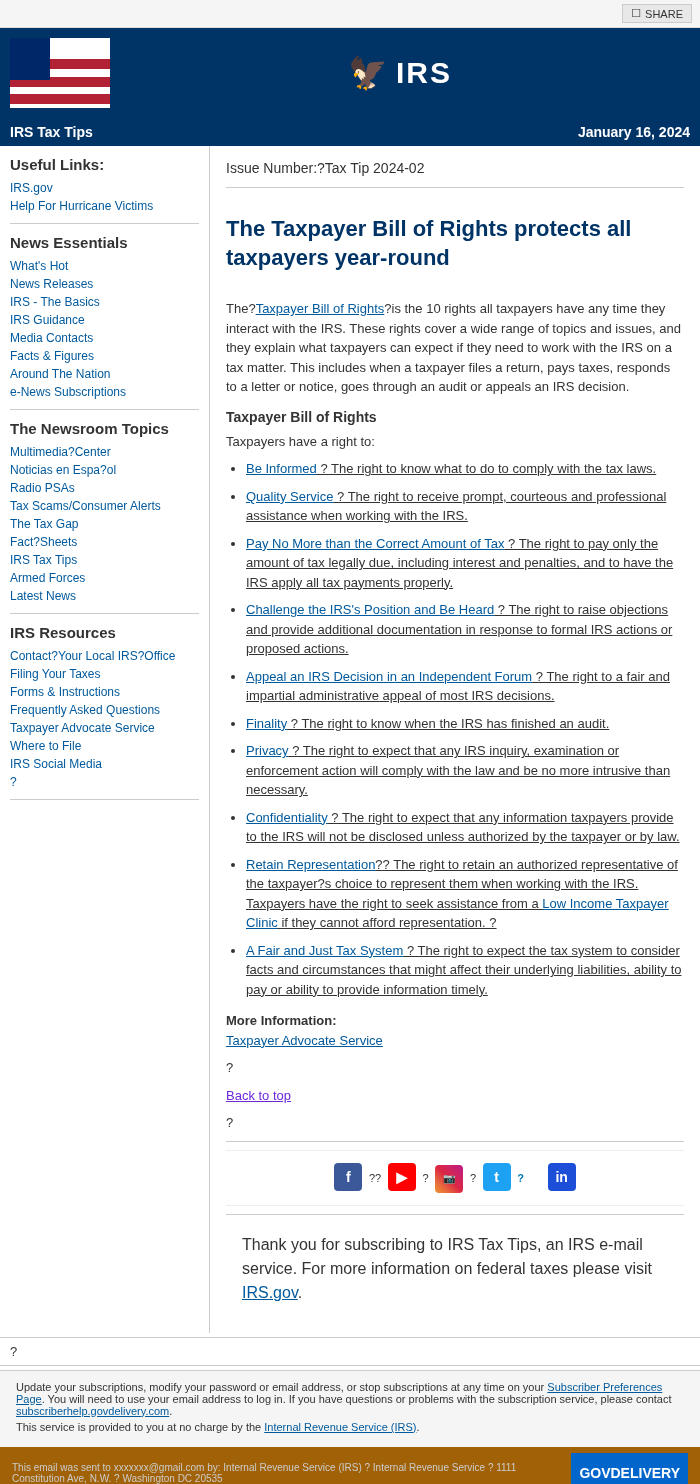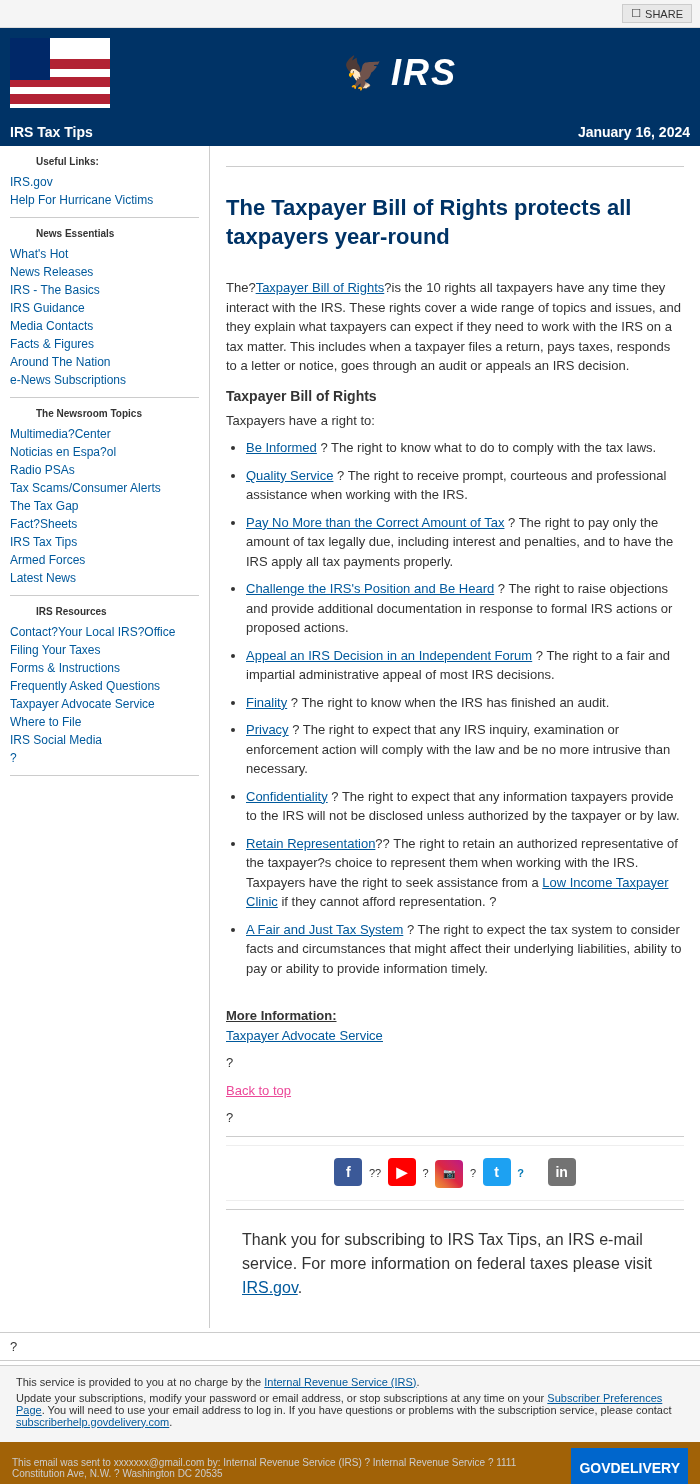--- a/index.html
+++ b/index.html
@@ -17,47 +17,47 @@
     .irs-logo { color: white; font-size: 32px; font-weight: bold; display: flex; align-items: center; justify-content: center; gap: 8px; }
 
     
     .title-bar { background: #003366; color: white; display: flex; justify-content: space-between; align-items: center; padding: 6px 10px; font-size: 14px; font-weight: bold; }
 
     
     .main-layout { display: flex; }
 
     
     .sidebar { width: 210px; flex-shrink: 0; border-right: 1px solid #ccc; padding: 10px; font-size: 12px; }
-    .sidebar h3 { font-size: 10px; color: #333; margin-bottom: 6px; margin-top: 10px; margin-left: 26px; }
+    .sidebar h3 { font-size: 15px; color: #333; margin-bottom: 6px; margin-top: 10px; }
     .sidebar h3:first-child { margin-top: 0; }
     .sidebar a { display: block; color: #00599c; text-decoration: none; padding: 2px 0; }
     .sidebar hr { border: none; border-top: 1px solid #ccc; margin: 8px 0; }
 
     
     .content { flex: 1; padding: 12px 16px; font-size: 13px; line-height: 1.5; }
     .issue-number { font-size: 14px; color: #333; margin-bottom: 4px; }
     .content hr { border: none; border-top: 1px solid #ccc; margin: 8px 0; }
     .content h1 { font-size: 22px; color: #003366; margin: 27px 0; font-weight: bold; line-height: 1.3; }
     .content h2 { font-size: 14px; color: #333; margin: 10px 0 4px; font-weight: bold; }
     .content p { margin-bottom: 8px; }
     .content ul { margin-left: 20px; margin-bottom: 8px; }
-    .content ul li { margin-bottom: 8px; }
+    .content ul li { margin-bottom: 8px; text-decoration: underline; }
     .content a { color: #00599c; }
-    .more-info { margin-top: 28px; text-decoration: underline; }
+    .more-info { margin-top: 12px; }
     .more-info strong { font-size: 13px; }
-    .back-to-top a { color: #ec4899; text-align: center; }
+    .back-to-top a { color: #6d28d9; text-align: center; }
 
     
     .social-bar { text-align: center; padding: 12px; border-top: 1px solid #eee; border-bottom: 1px solid #eee; }
     .social-icon { display: inline-block; width: 28px; height: 28px; border-radius: 4px; margin: 0 3px; line-height: 28px; text-align: center; font-size: 14px; font-weight: bold; color: white; }
     .fb { background: #3b5998; }
     .yt { background: #ff0000; }
     .ig { background: linear-gradient(45deg, #f09433, #e6683c, #dc2743, #cc2366, #bc1888); }
     .tw { background: #1da1f2; }
-    .li { background: #737373; margin-left: 20px; }
+    .li { background: #1d4ed8; margin-left: 20px; }
 
     
     .footer-content { padding: 10px 16px; font-size: 16px; color: #333; }
     .footer-content p { margin-bottom: 6px; }
 
     
     .bottom-separator { border-top: 1px solid #ccc; margin: 4px 0; }
     .question-mark { padding: 2px 10px; font-size: 13px; }
 
     
@@ -78,21 +78,21 @@
     <span>☐</span>
     <span>SHARE</span>
   </button>
 </div>
 
 <div class="header">
   <div class="header-flag"></div>
   <div class="header-logo">
     <div class="irs-logo">
       <span>🦅</span>
-      <span style="font-size:36px; letter-spacing:2px;font-style:italic;">IRS</span>
+      <span style="font-size:30px; letter-spacing:2px;">IRS</span>
     </div>
   </div>
 </div>
 
 <div class="title-bar">
   <span>IRS Tax Tips</span>
   <span>January 16, 2024</span>
 </div>
 
 <div class="main-layout">
@@ -144,20 +144,21 @@
       <a href="#">Taxpayer Advocate Service</a>
       <a href="#">Where to File</a>
       <a href="#">IRS Social Media</a>
       <a href="#">?</a>
     </div>
 
     <hr>
   </div>
 
   <div class="content">
+    <p class="issue-number">Issue Number:?Tax Tip 2024-02</p>
     <hr>
     <h1>The Taxpayer Bill of Rights protects all taxpayers year-round</h1>
 
     <p>
       The?<a href="#">Taxpayer Bill of Rights</a>?is the 10 rights all taxpayers have any time they interact with the IRS. These rights cover a wide range of topics and issues, and they explain what taxpayers can expect if they need to work with the IRS on a tax matter. This includes when a taxpayer files a return, pays taxes, responds to a letter or notice, goes through an audit or appeals an IRS decision.
     </p>
 
     <h2>Taxpayer Bill of Rights</h2>
     <p>Taxpayers have a right to:</p>
 
@@ -230,23 +231,23 @@
     </div>
   </div>
 </div>
 
 <div class="bottom-separator"></div>
 <div class="question-mark">?</div>
 <div class="bottom-separator"></div>
 
 <div class="update-bar">
   <p>
-    <span>This service is provided to you at no charge by the </span><a href="#">Internal Revenue Service (IRS)</a><span>.</span>
+    <span>Update your subscriptions, modify your password or email address, or stop subscriptions at any time on your </span><a href="#">Subscriber Preferences Page</a><span>. You will need to use your email address to log in. If you have questions or problems with the subscription service, please contact </span><a href="#">subscriberhelp.govdelivery.com</a><span>.</span>
   </p>
   <p>
-    <span>Update your subscriptions, modify your password or email address, or stop subscriptions at any time on your </span><a href="#">Subscriber Preferences Page</a><span>. You will need to use your email address to log in. If you have questions or problems with the subscription service, please contact </span><a href="#">subscriberhelp.govdelivery.com</a><span>.</span>
+    <span>This service is provided to you at no charge by the </span><a href="#">Internal Revenue Service (IRS)</a><span>.</span>
   </p>
 </div>
 
 <div class="gov-footer">
   <span class="gov-footer-left">This email was sent to xxxxxxx@gmail.com by: Internal Revenue Service (IRS) ? Internal Revenue Service ? 1111 Constitution Ave, N.W. ? Washington DC 20535</span>
   <span class="gov-delivery-logo">GOVDELIVERY</span>
 </div>
 
 </body></html>

